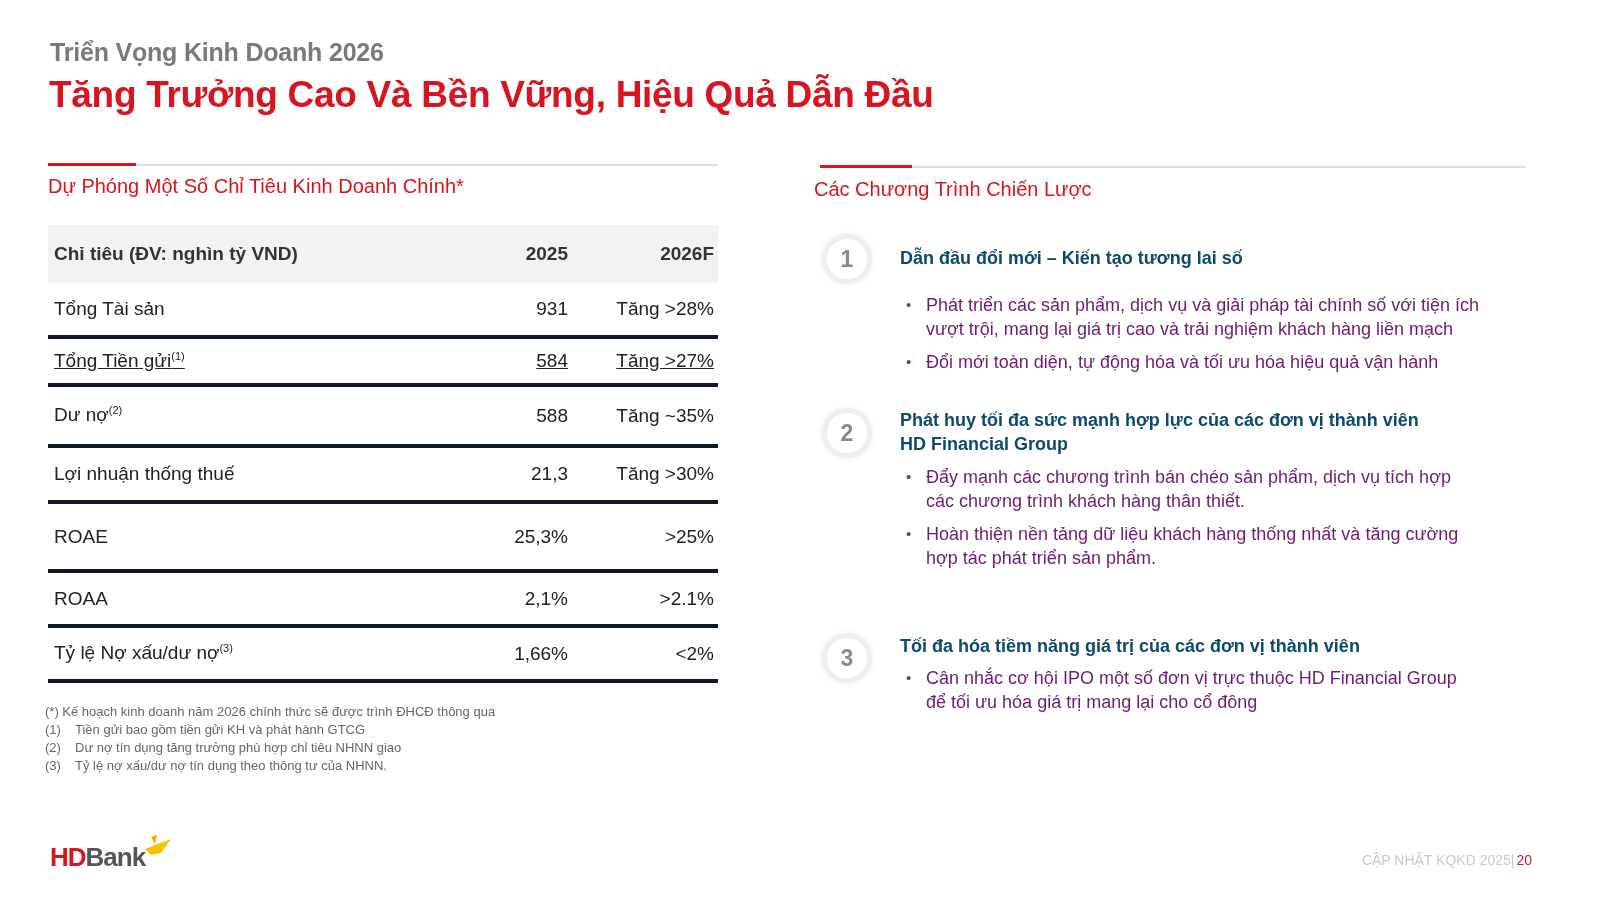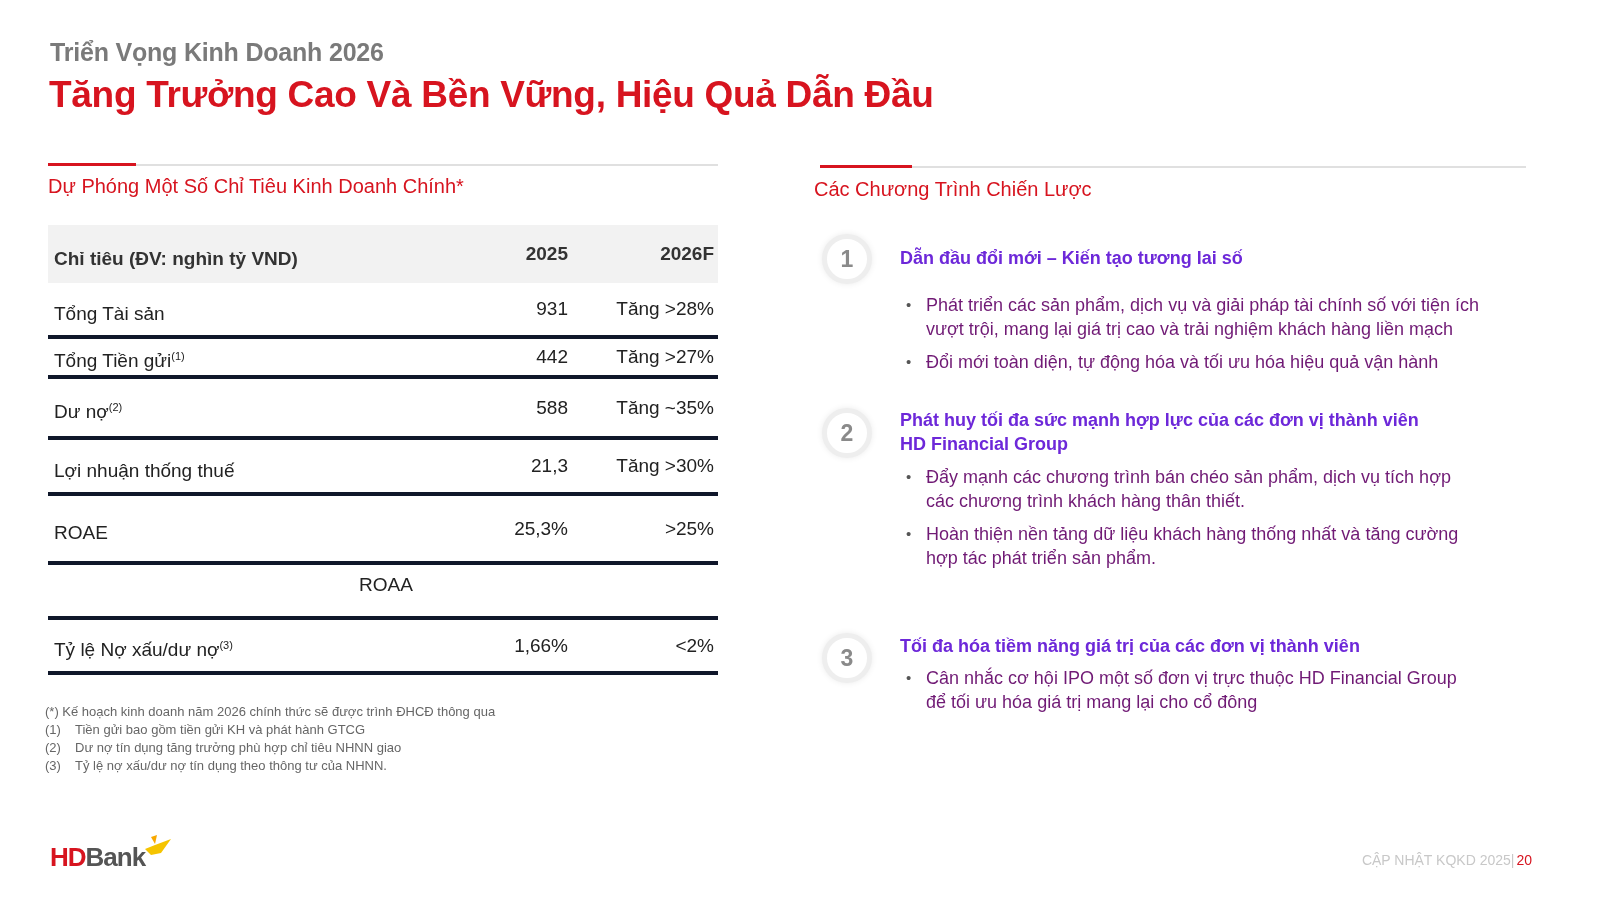--- a/index.html
+++ b/index.html
@@ -11,36 +11,36 @@
 
   .rule { position: absolute; height: 2px; background: #e0e0e0; }
   .rule .accent { position: absolute; left: 0; top: -1px; height: 3px; background: #d7141f; }
 
   .section-title { position: absolute; font-size: 20px; font-weight: normal; color: #d7141f; }
 
   
   .table { position: absolute; left: 48px; top: 225px; width: 688px; }
   .thead { display: flex; align-items: center; height: 58px; background: #f2f2f2; font-weight: bold; font-size: 19px; color: #333; }
   .row { display: flex; align-items: center; border-bottom: 4px solid #0f172a; font-size: 19px; color: #222; }
-  .c1 { flex: 0 0 330px; padding-left: 6px; margin-top: 9px; }
+  .c1 { flex: 0 0 330px; padding-left: 6px; }
   .c2 { flex: 0 0 190px; text-align: right; }
   .c3 { flex: 1; text-align: right; padding-right: 4px; }
   .row sup { font-size: 11px; }
 
   .notes { position: absolute; left: 45px; top: 720px; font-size: 13px; color: #666; line-height: 18px; }
   .notes .n { display: flex; }
   .notes .k { width: 30px; flex: 0 0 30px; }
 
   
   .prog { position: absolute; left: 820px; width: 700px; }
   .badge { position: absolute; left: 2px; width: 50px; height: 50px; border-radius: 50%;
            background: #ffffff; border: 5px solid #eeeeee; box-shadow: 0 0 6px rgba(0,0,0,0.08);
            display: flex; align-items: center; justify-content: center;
            font-size: 23px; font-weight: bold; color: #8a8a8a; }
-  .prog-title { position: absolute; left: 80px; font-size: 18px; font-weight: bold; color: #6d28d9; line-height: 24px; width: 560px; }
+  .prog-title { position: absolute; left: 80px; font-size: 18px; font-weight: bold; color: #0c4a6e; line-height: 24px; width: 560px; }
   .bullets { position: absolute; left: 84px; width: 590px; list-style: none; }
   .bullets li { position: relative; padding-left: 22px; font-size: 18px; color: #701a75; line-height: 24px; margin-bottom: 9px; }
   .bullets li::before { content: "\2022"; position: absolute; left: 2px; top: 0; color: #555; font-size: 15px; }
 
   .logo { position: absolute; left: 50px; top: 835px; display: flex; align-items: flex-end; }
   .logo .hd { font-size: 26px; font-weight: bold; color: #d7141f; letter-spacing: -1px; }
   .logo .bank { font-size: 26px; font-weight: bold; color: #555; letter-spacing: -1px; }
   .logo svg { margin-left: -2px; margin-bottom: 14px; }
 
   .footer { position: absolute; right: 68px; top: 852px; font-size: 14px; color: #c8c8c8; }
@@ -61,41 +61,41 @@
   <div class="thead">
     <div class="c1">Chỉ tiêu (ĐV: nghìn tỷ VND)</div>
     <div class="c2">2025</div>
     <div class="c3">2026F</div>
   </div>
   <div class="row" style="height:56px;">
     <div class="c1"><span>Tổng Tài sản</span></div>
     <div class="c2">931</div>
     <div class="c3">Tăng &gt;28%</div>
   </div>
-  <div class="row" style="height:40px;">
+  <div class="row" style="height:48px;text-decoration:underline;">
     <div class="c1"><span>Tổng Tiền gửi</span><sup>(1)</sup></div>
-    <div class="c2">442</div>
+    <div class="c2">584</div>
     <div class="c3">Tăng &gt;27%</div>
   </div>
   <div class="row" style="height:61px;">
     <div class="c1"><span>Dư nợ</span><sup>(2)</sup></div>
     <div class="c2">588</div>
     <div class="c3">Tăng ~35%</div>
   </div>
   <div class="row" style="height:56px;">
     <div class="c1"><span>Lợi nhuận thống thuế</span></div>
     <div class="c2">21,3</div>
     <div class="c3">Tăng &gt;30%</div>
   </div>
   <div class="row" style="height:69px;">
     <div class="c1"><span>ROAE</span></div>
     <div class="c2">25,3%</div>
     <div class="c3">&gt;25%</div>
   </div>
-  <div class="row" style="height:55px;flex-direction:column;">
+  <div class="row" style="height:55px;">
     <div class="c1"><span>ROAA</span></div>
     <div class="c2">2,1%</div>
     <div class="c3">&gt;2.1%</div>
   </div>
   <div class="row" style="height:55px;">
     <div class="c1"><span>Tỷ lệ Nợ xấu/dư nợ</span><sup>(3)</sup></div>
     <div class="c2">1,66%</div>
     <div class="c3">&lt;2%</div>
   </div>
 </div>

